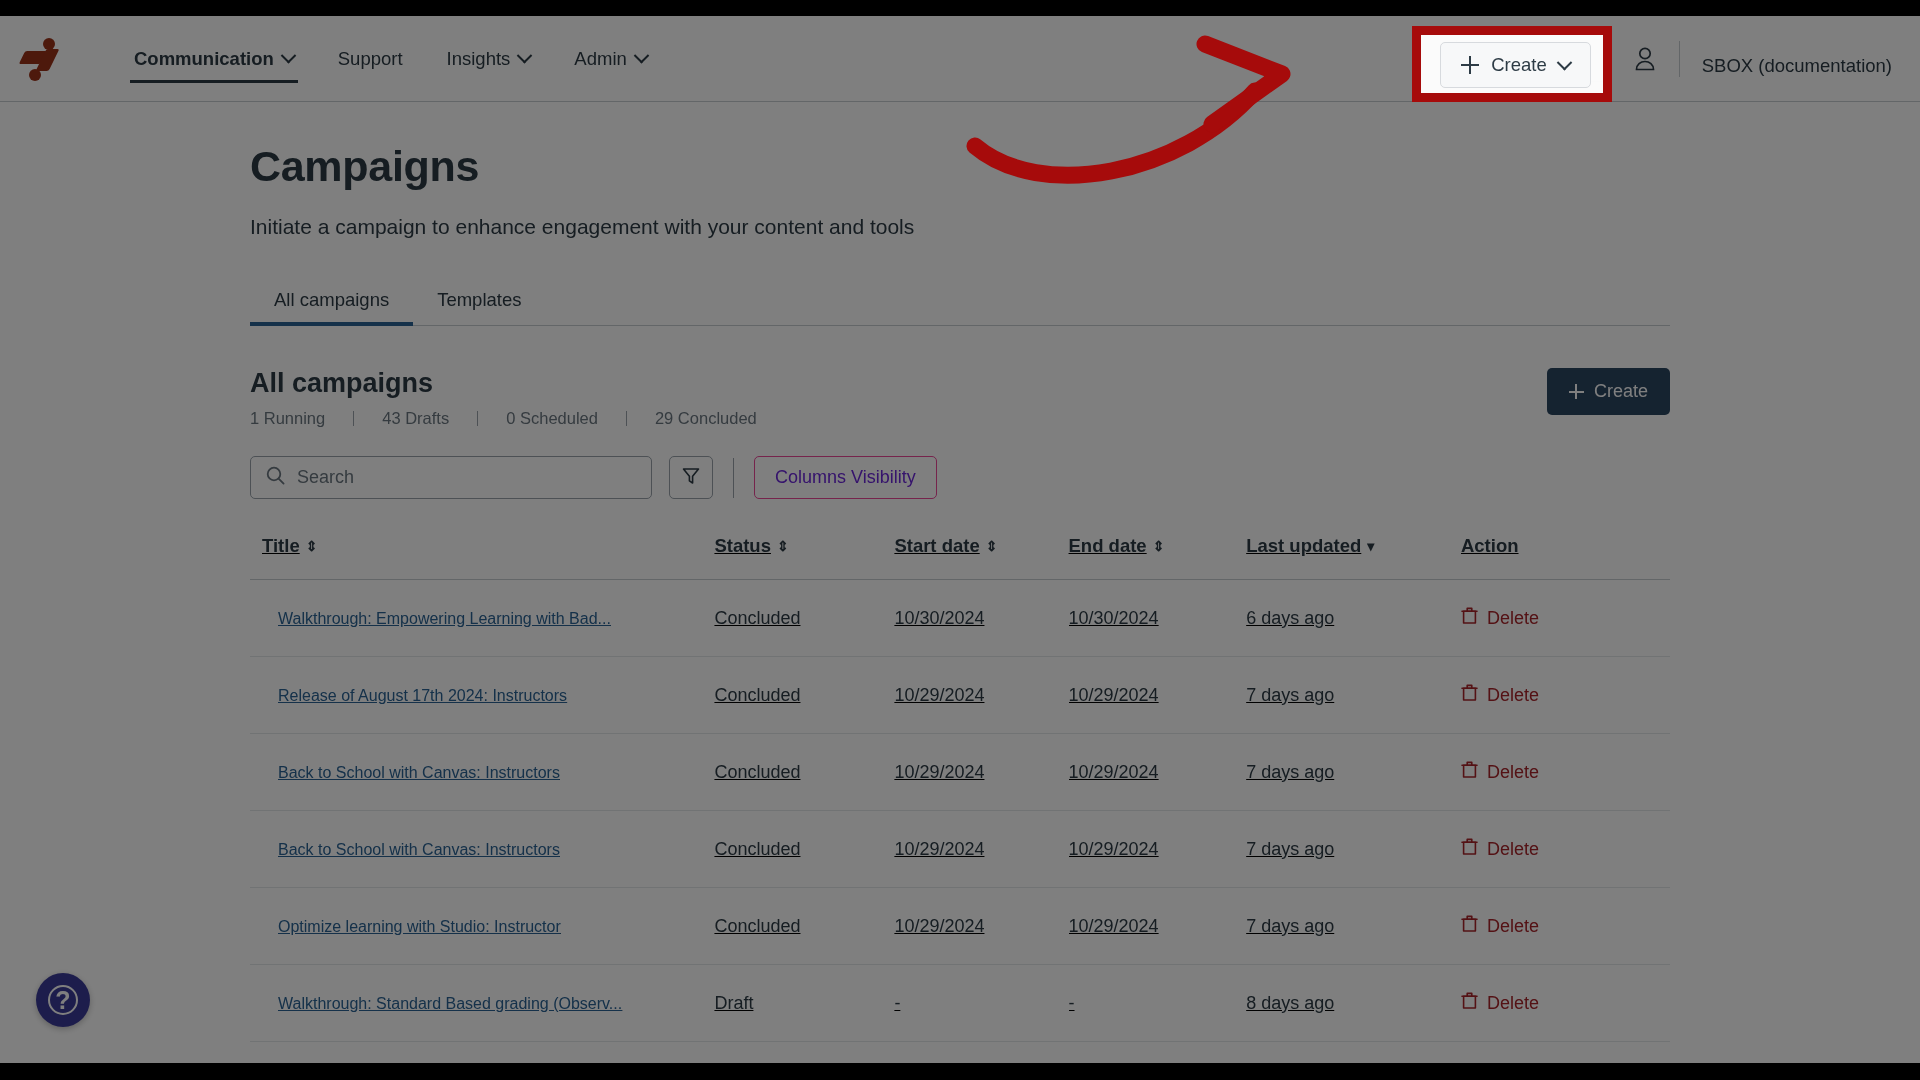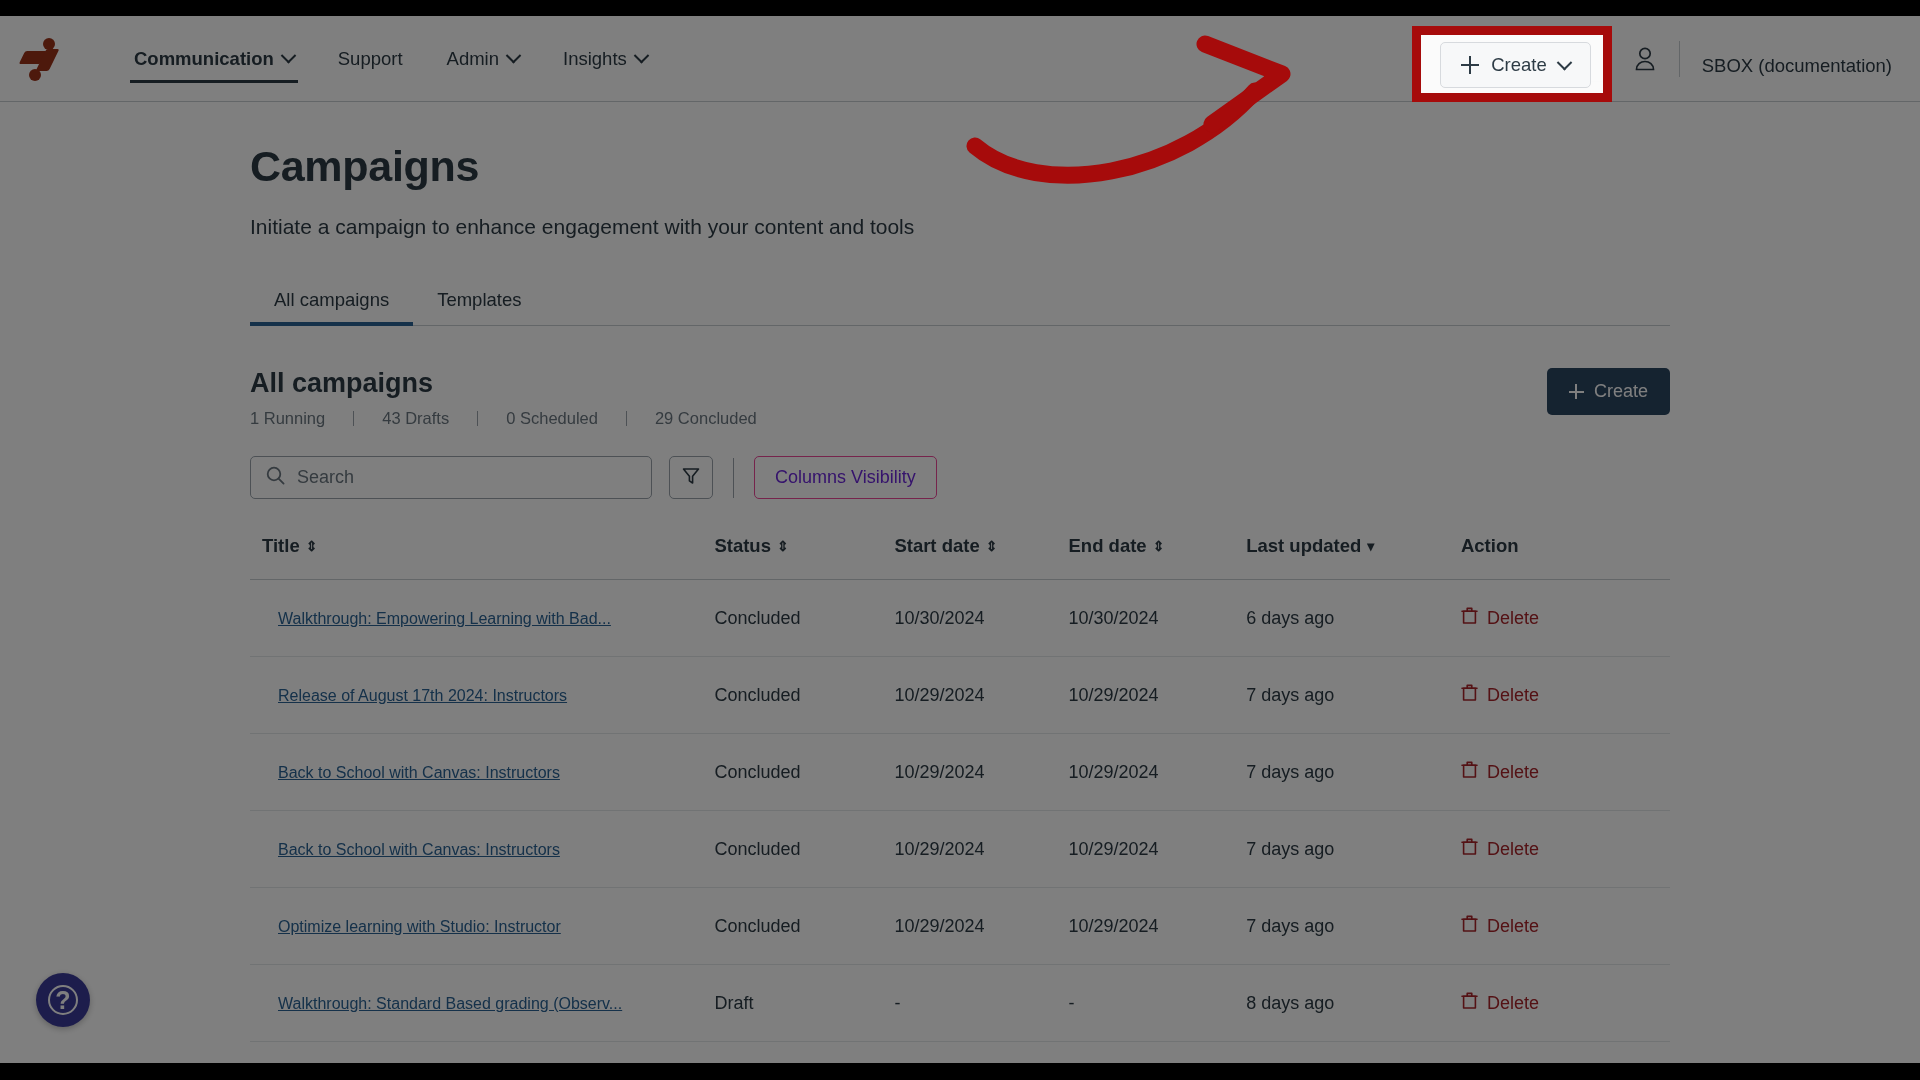--- a/index.html
+++ b/index.html
@@ -310,20 +310,21 @@
     cursor: pointer;
     font-family: "Liberation Sans", sans-serif;
     white-space: nowrap;
   }
 
   
   #campaign-table {
     width: 1420px;
     border-collapse: collapse;
     table-layout: fixed;
+    text-decoration: underline;
   }
   #campaign-table th {
     text-align: left;
     font-size: 18.5px;
     font-weight: bold;
     color: #2d3b45;
     padding: 0 0 22px 0;
     border-bottom: 1px solid #c7cdd1;
     white-space: nowrap;
   }
@@ -453,25 +454,25 @@
 
     <div class="nav-items">
       <div class="nav-item active">
         <span>Communication</span>
         <span class="caret"></span>
       </div>
       <div class="nav-item">
         <span>Support</span>
       </div>
       <div class="nav-item">
+        <span>Insights</span>
+        <span class="caret"></span>
+      </div>
+      <div class="nav-item">
         <span>Admin</span>
-        <span class="caret"></span>
-      </div>
-      <div class="nav-item">
-        <span>Insights</span>
         <span class="caret"></span>
       </div>
     </div>
 
     <div class="nav-right">
       <div id="create-header-btn">
         <span class="plus"></span>
         <span>Create</span>
         <span class="caret"></span>
       </div>

